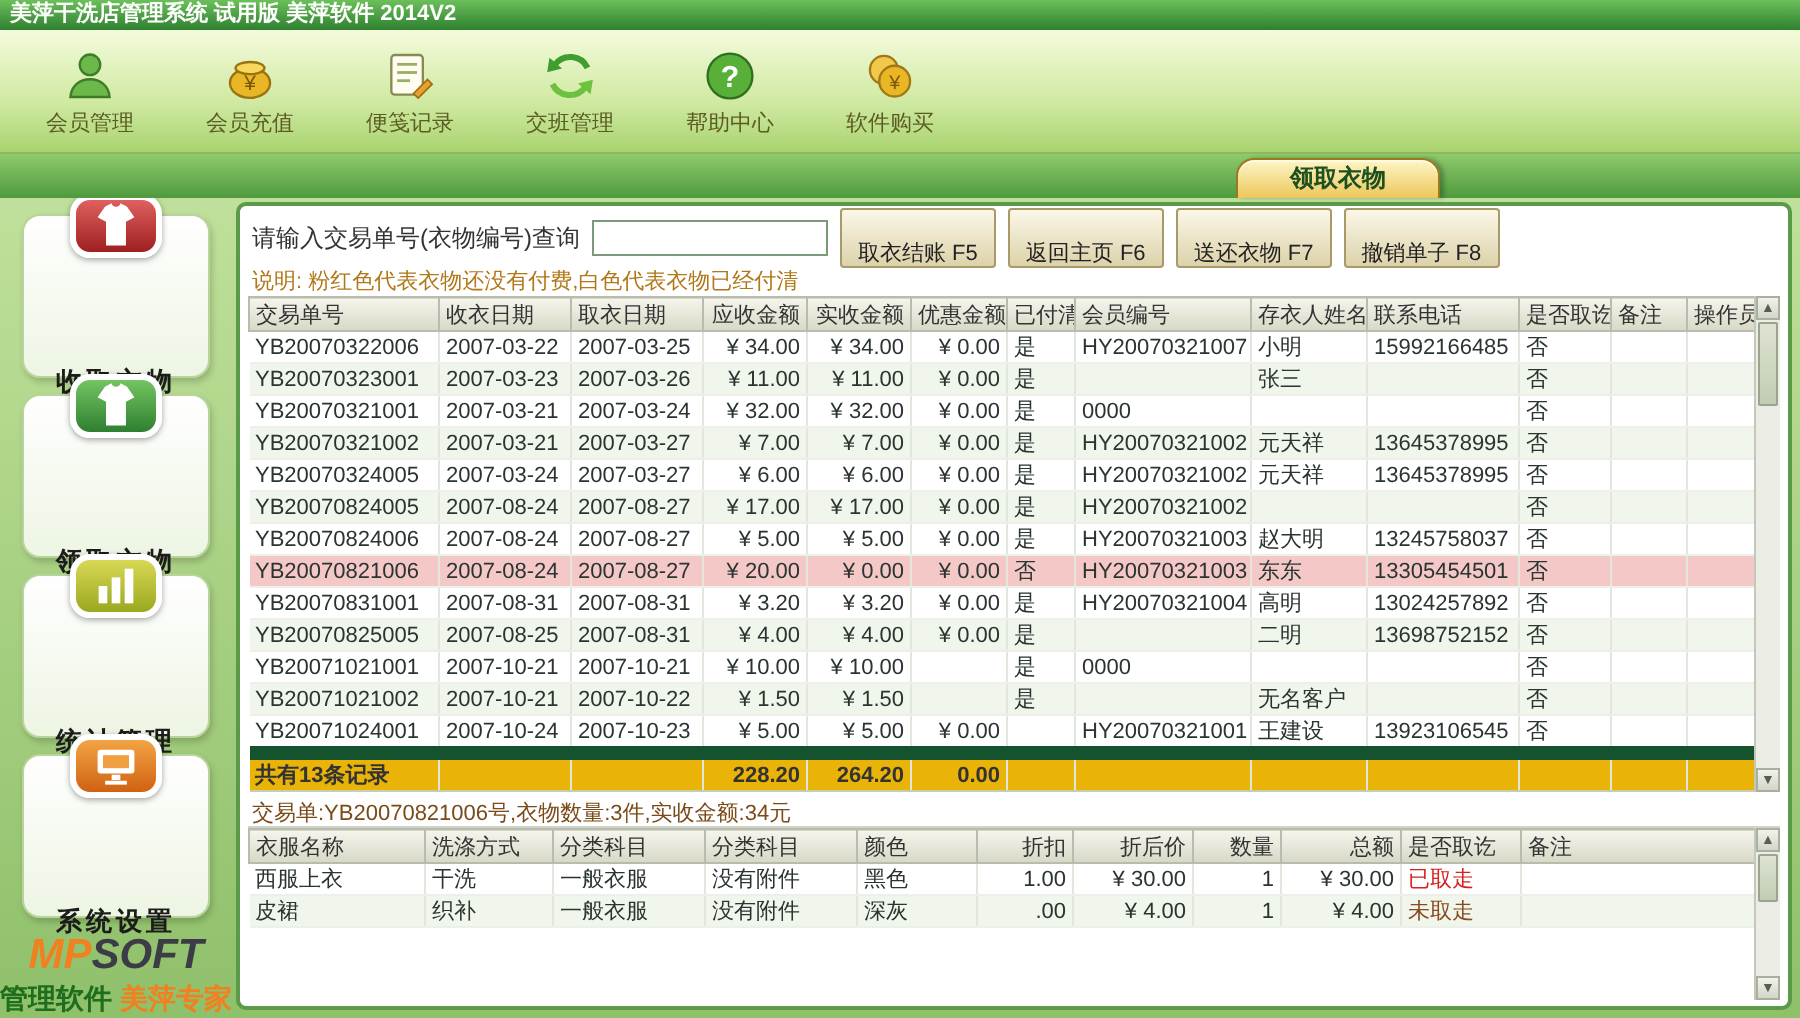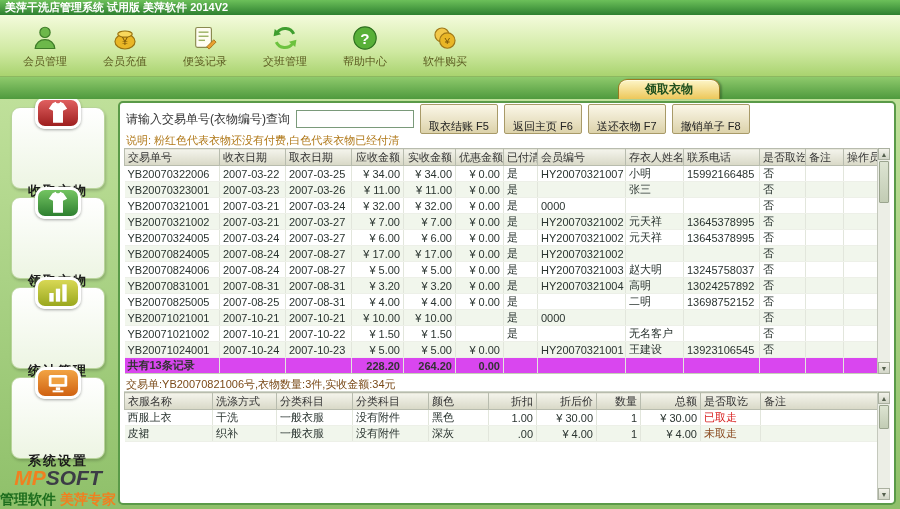--- a/index.html
+++ b/index.html
@@ -58,21 +58,21 @@
 
   .twrap { position:relative; overflow:hidden; background:#fff; }
   .t2wrap { flex:1; border-top:1px solid #cfd4c8; }
   table { width:calc(100% - 13px); border-collapse:collapse; table-layout:fixed; font-size:11px; }
   th { background:linear-gradient(#f4f4ec,#d8d8c6); border:1px solid #b8bcae; font-weight:normal;
     color:#333; height:17px; padding:0 3px; overflow:hidden; white-space:nowrap; text-align:left; }
   td { border-right:1px solid #e2e6dc; border-bottom:1px solid #edf0e8; height:14px;
     padding:0 3px; overflow:hidden; white-space:nowrap; color:#2a3430; }
   tbody tr:nth-child(even) { background:#f1f6ec; }
   tbody tr.hl { background:#f5c8c8; }
-  tfoot td { background:#d946ef; border-top:1px solid #14532d; border-bottom:1px solid #c4d0b6;
+  tfoot td { background:#eab308; border-top:7px solid #14532d; border-bottom:1px solid #c4d0b6;
     font-weight:bold; color:#333; height:16px; }
   .detailrow { font-size:11px; color:#7a4a18; padding:3px 2px; height:17px; }
 
   
   .vscroll { position:absolute; right:0; top:0; bottom:0; width:13px; background:#eceee6;
     border-left:1px solid #c4c8bc; display:flex; flex-direction:column; }
   .sbtn { height:12px; font-size:7px; text-align:center; line-height:12px; color:#55604e;
     background:linear-gradient(#f2f2ea,#d2d6c8); border:1px solid #aab0a0; cursor:pointer; }
   .sbtn.down { margin-top:auto; }
   .sthumb { height:42px; margin:1px; background:linear-gradient(#dde4d2,#c2ccb4);
@@ -353,20 +353,35 @@
                 <td style="text-align: right;">¥ 5.00</td>
                 <td style="text-align: right;">¥ 0.00</td>
                 <td>是</td>
                 <td>HY20070321003</td>
                 <td>赵大明</td>
                 <td>13245758037</td>
                 <td>否</td>
                 <td></td>
                 <td></td>
               </tr>
+              <tr class="hl">
+                <td>YB20070821006</td>
+                <td>2007-08-24</td>
+                <td>2007-08-27</td>
+                <td style="text-align: right;">¥ 20.00</td>
+                <td style="text-align: right;">¥ 0.00</td>
+                <td style="text-align: right;">¥ 0.00</td>
+                <td>否</td>
+                <td>HY20070321003</td>
+                <td>东东</td>
+                <td>13305454501</td>
+                <td>否</td>
+                <td></td>
+                <td></td>
+              </tr>
               <tr>
                 <td>YB20070831001</td>
                 <td>2007-08-31</td>
                 <td>2007-08-31</td>
                 <td style="text-align: right;">¥ 3.20</td>
                 <td style="text-align: right;">¥ 3.20</td>
                 <td style="text-align: right;">¥ 0.00</td>
                 <td>是</td>
                 <td>HY20070321004</td>
                 <td>高明</td>

